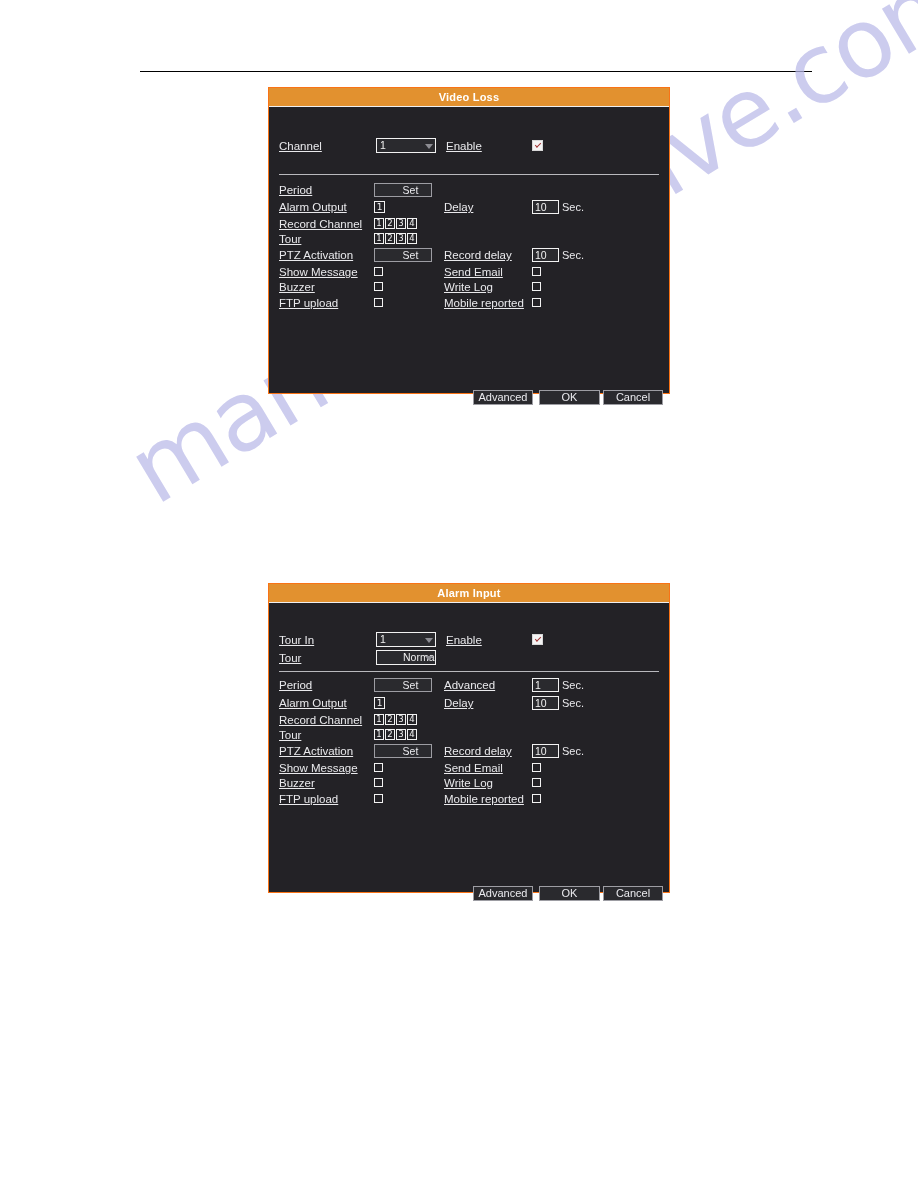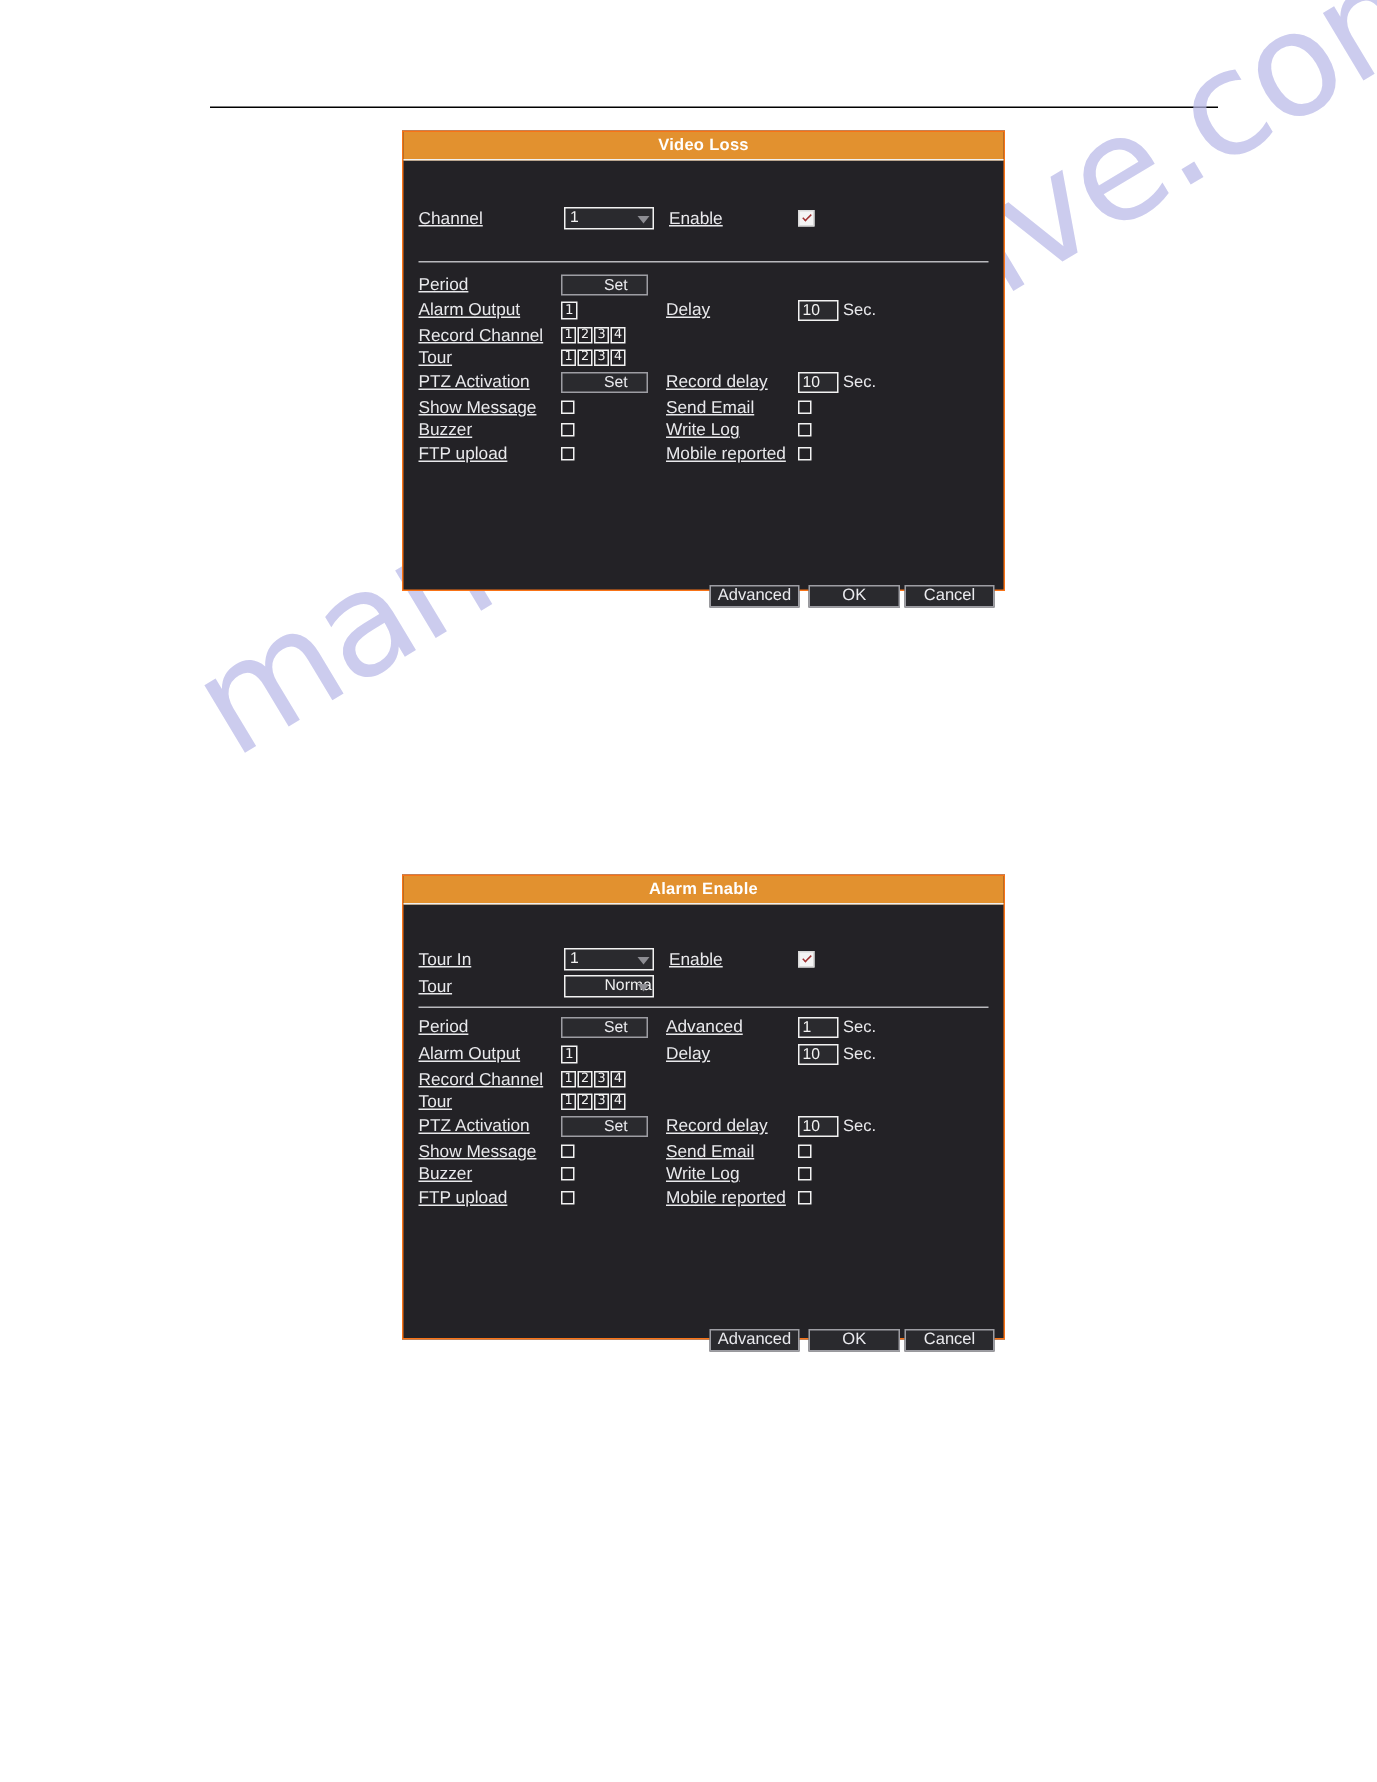--- a/index.html
+++ b/index.html
@@ -316,21 +316,21 @@
     </div>
 
     <div class="footer-btn" style="left:204px; top:283px; width:60px;">Advanced</div>
     <div class="footer-btn" style="left:270px; top:283px; width:61px;">OK</div>
     <div class="footer-btn" style="left:334px; top:283px; width:60px;">Cancel</div>
 
   </div>
 </div>
 
 <div class="dlg" id="dlg2" style="left:268px; top:583px; height:310px;">
-  <div class="dlg-title">Alarm Enable</div>
+  <div class="dlg-title">Alarm Input</div>
   <div class="dlg-body" style="height:291px;">
 
     <div class="row" style="left:10px; top:29px; width:380px;">
       <span class="lbl">Tour In</span>
       <div class="select" style="left:97px; top:0px;">
         <span>1</span>
         <span class="caret"></span>
       </div>
       <span class="lbl" style="left:167px;">Enable</span>
       <div class="chk-on-wrap" style="left:253px; top:2px;"></div>

